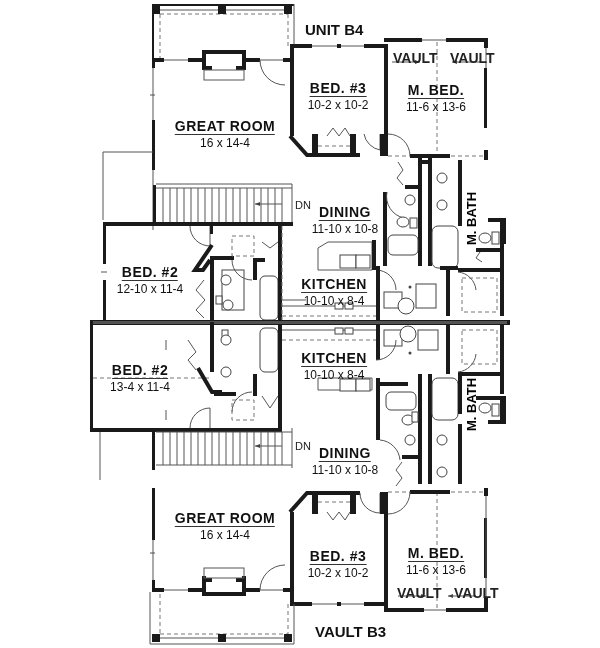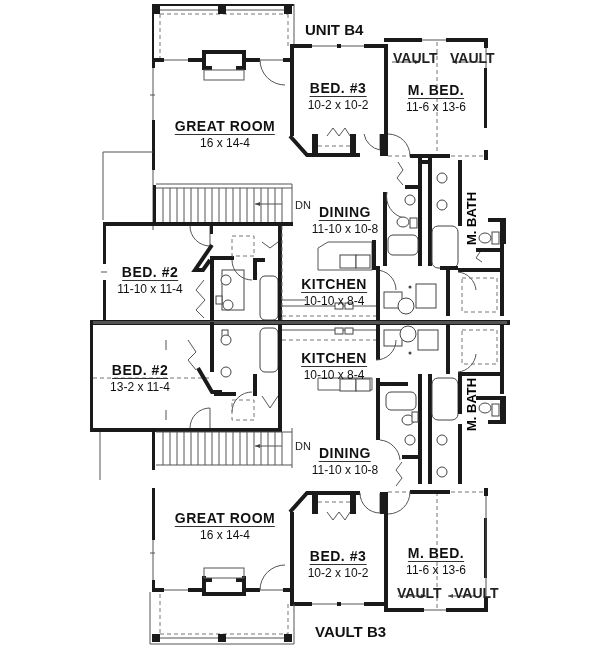--- a/index.html
+++ b/index.html
@@ -372,35 +372,35 @@
   <span class="name">M. BED.</span>
   <span class="dim">11-6 x 13-6</span>
 </div>
 <div class="dn" style="left:295px; top:199px;">DN</div>
 <div class="lbl" style="left:345px; top:204px;">
   <span class="name">DINING</span>
   <span class="dim">11-10 x 10-8</span>
 </div>
 <div class="lbl" style="left:150px; top:264px;">
   <span class="name">BED. #2</span>
-  <span class="dim">11-10 x 11-4</span>
+  <span class="dim">12-10 x 11-4</span>
 </div>
 <div class="lbl" style="left:334px; top:276px;">
   <span class="name">KITCHEN</span>
   <span class="dim">10-10 x 8-4</span>
 </div>
 <div class="vert" style="left:464px; top:245px;">M. BATH</div>
 
 <div class="lbl" style="left:334px; top:350px;">
   <span class="name">KITCHEN</span>
   <span class="dim">10-10 x 8-4</span>
 </div>
 <div class="lbl" style="left:140px; top:362px;">
   <span class="name">BED. #2</span>
-  <span class="dim">13-2 x 11-4</span>
+  <span class="dim">13-4 x 11-4</span>
 </div>
 <div class="vert" style="left:464px; top:431px;">M. BATH</div>
 <div class="dn" style="left:295px; top:440px;">DN</div>
 <div class="lbl" style="left:345px; top:445px;">
   <span class="name">DINING</span>
   <span class="dim">11-10 x 10-8</span>
 </div>
 <div class="lbl" style="left:225px; top:510px;">
   <span class="name">GREAT ROOM</span>
   <span class="dim">16 x 14-4</span>

